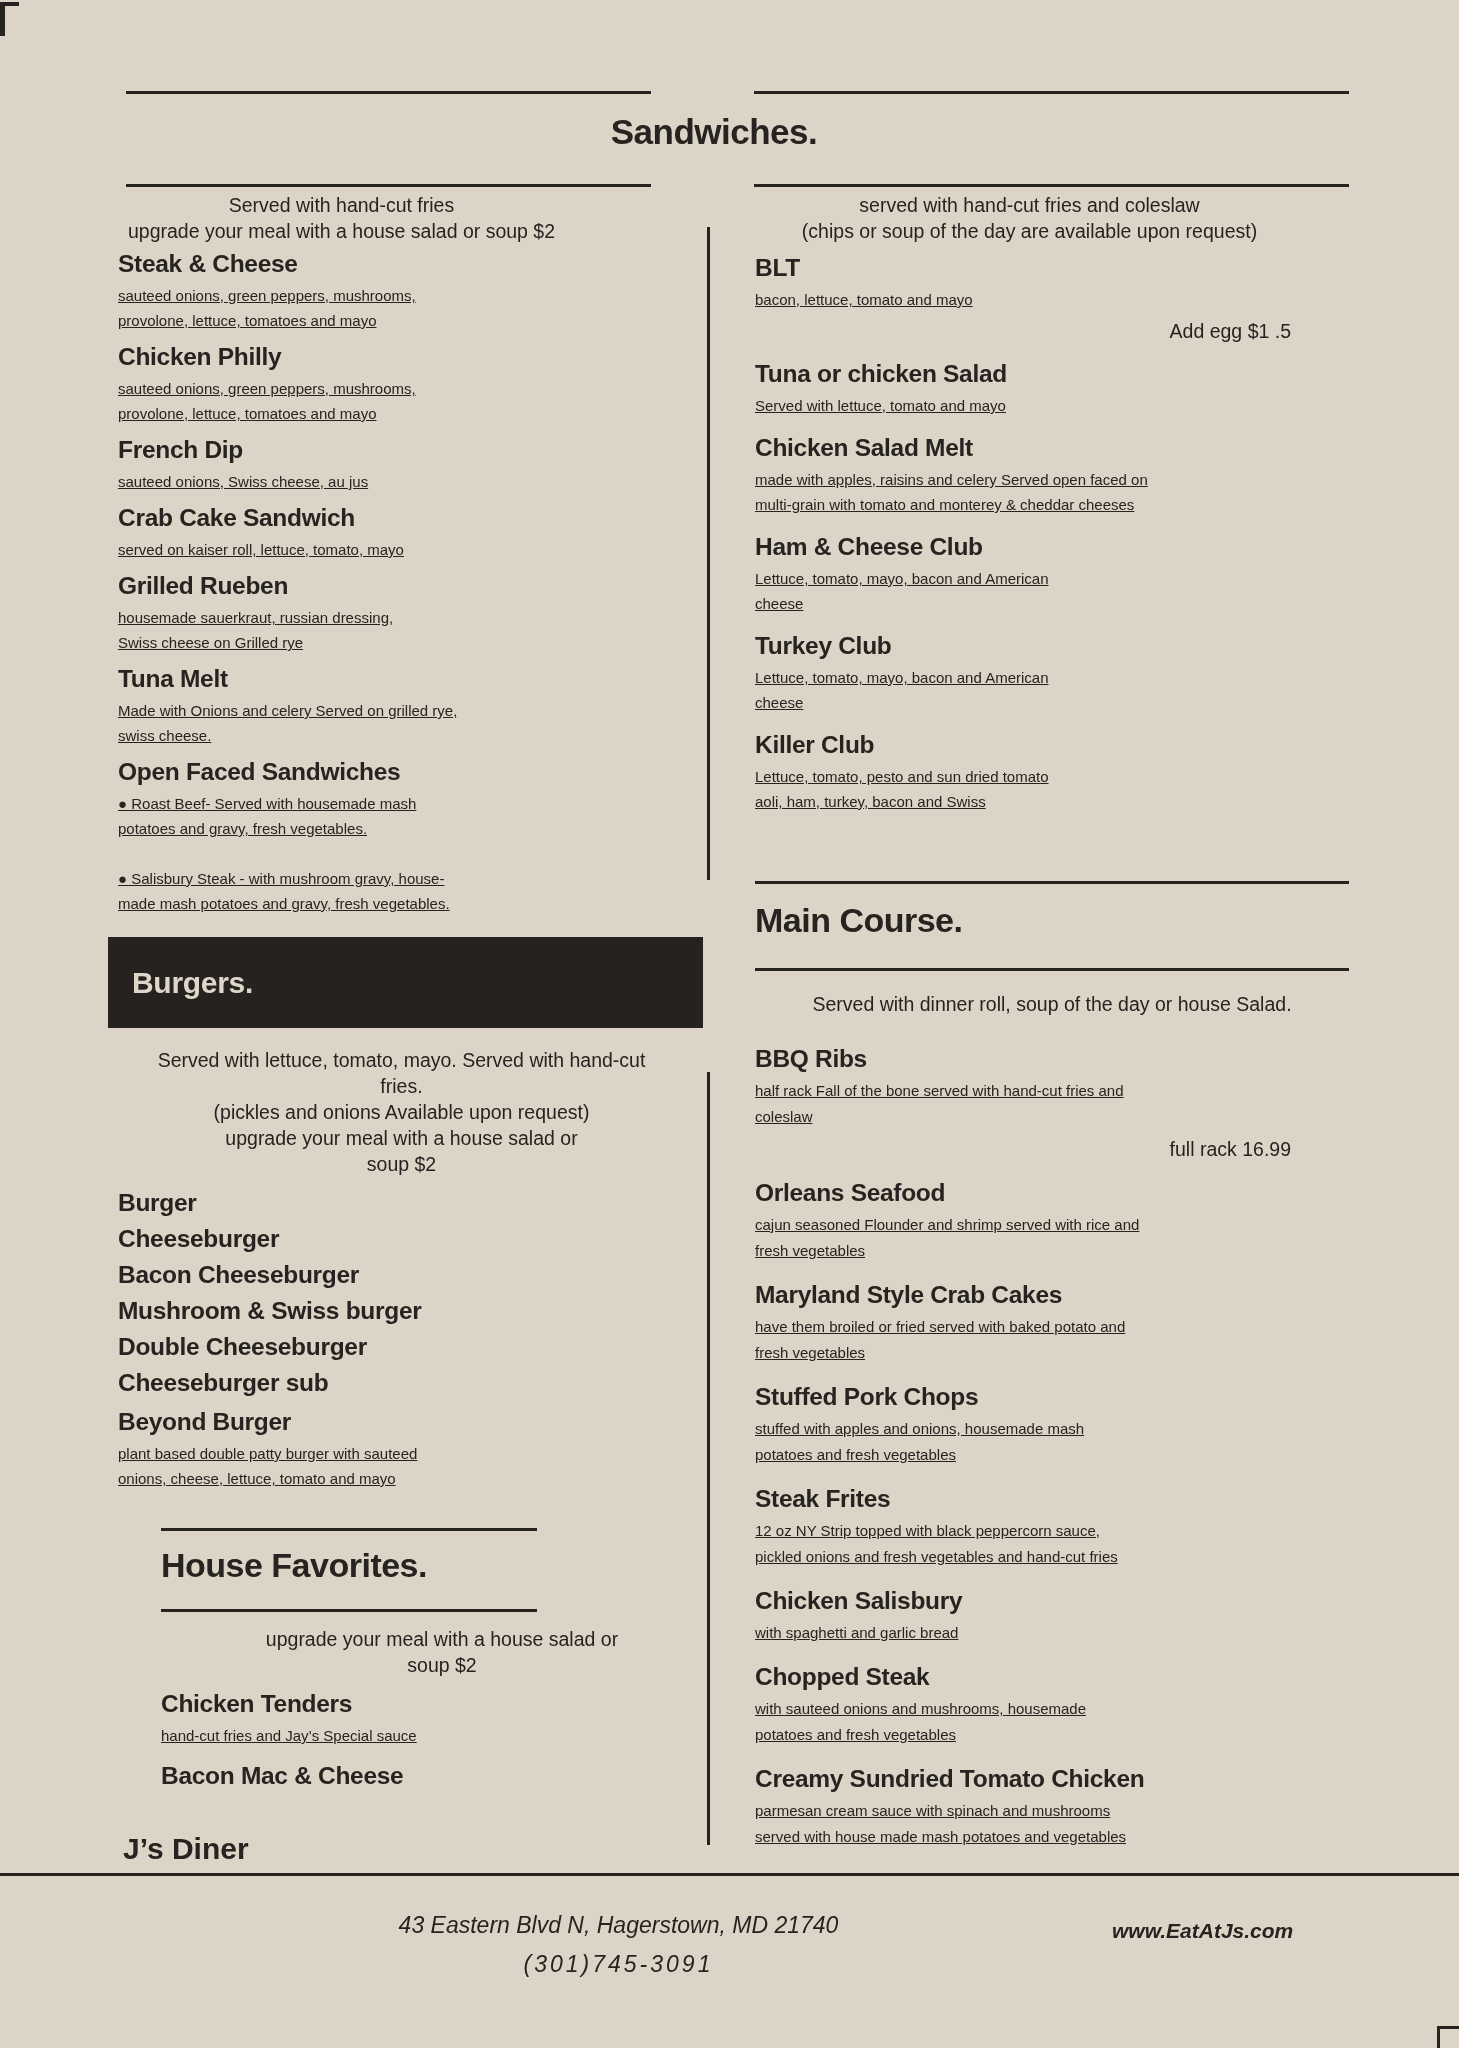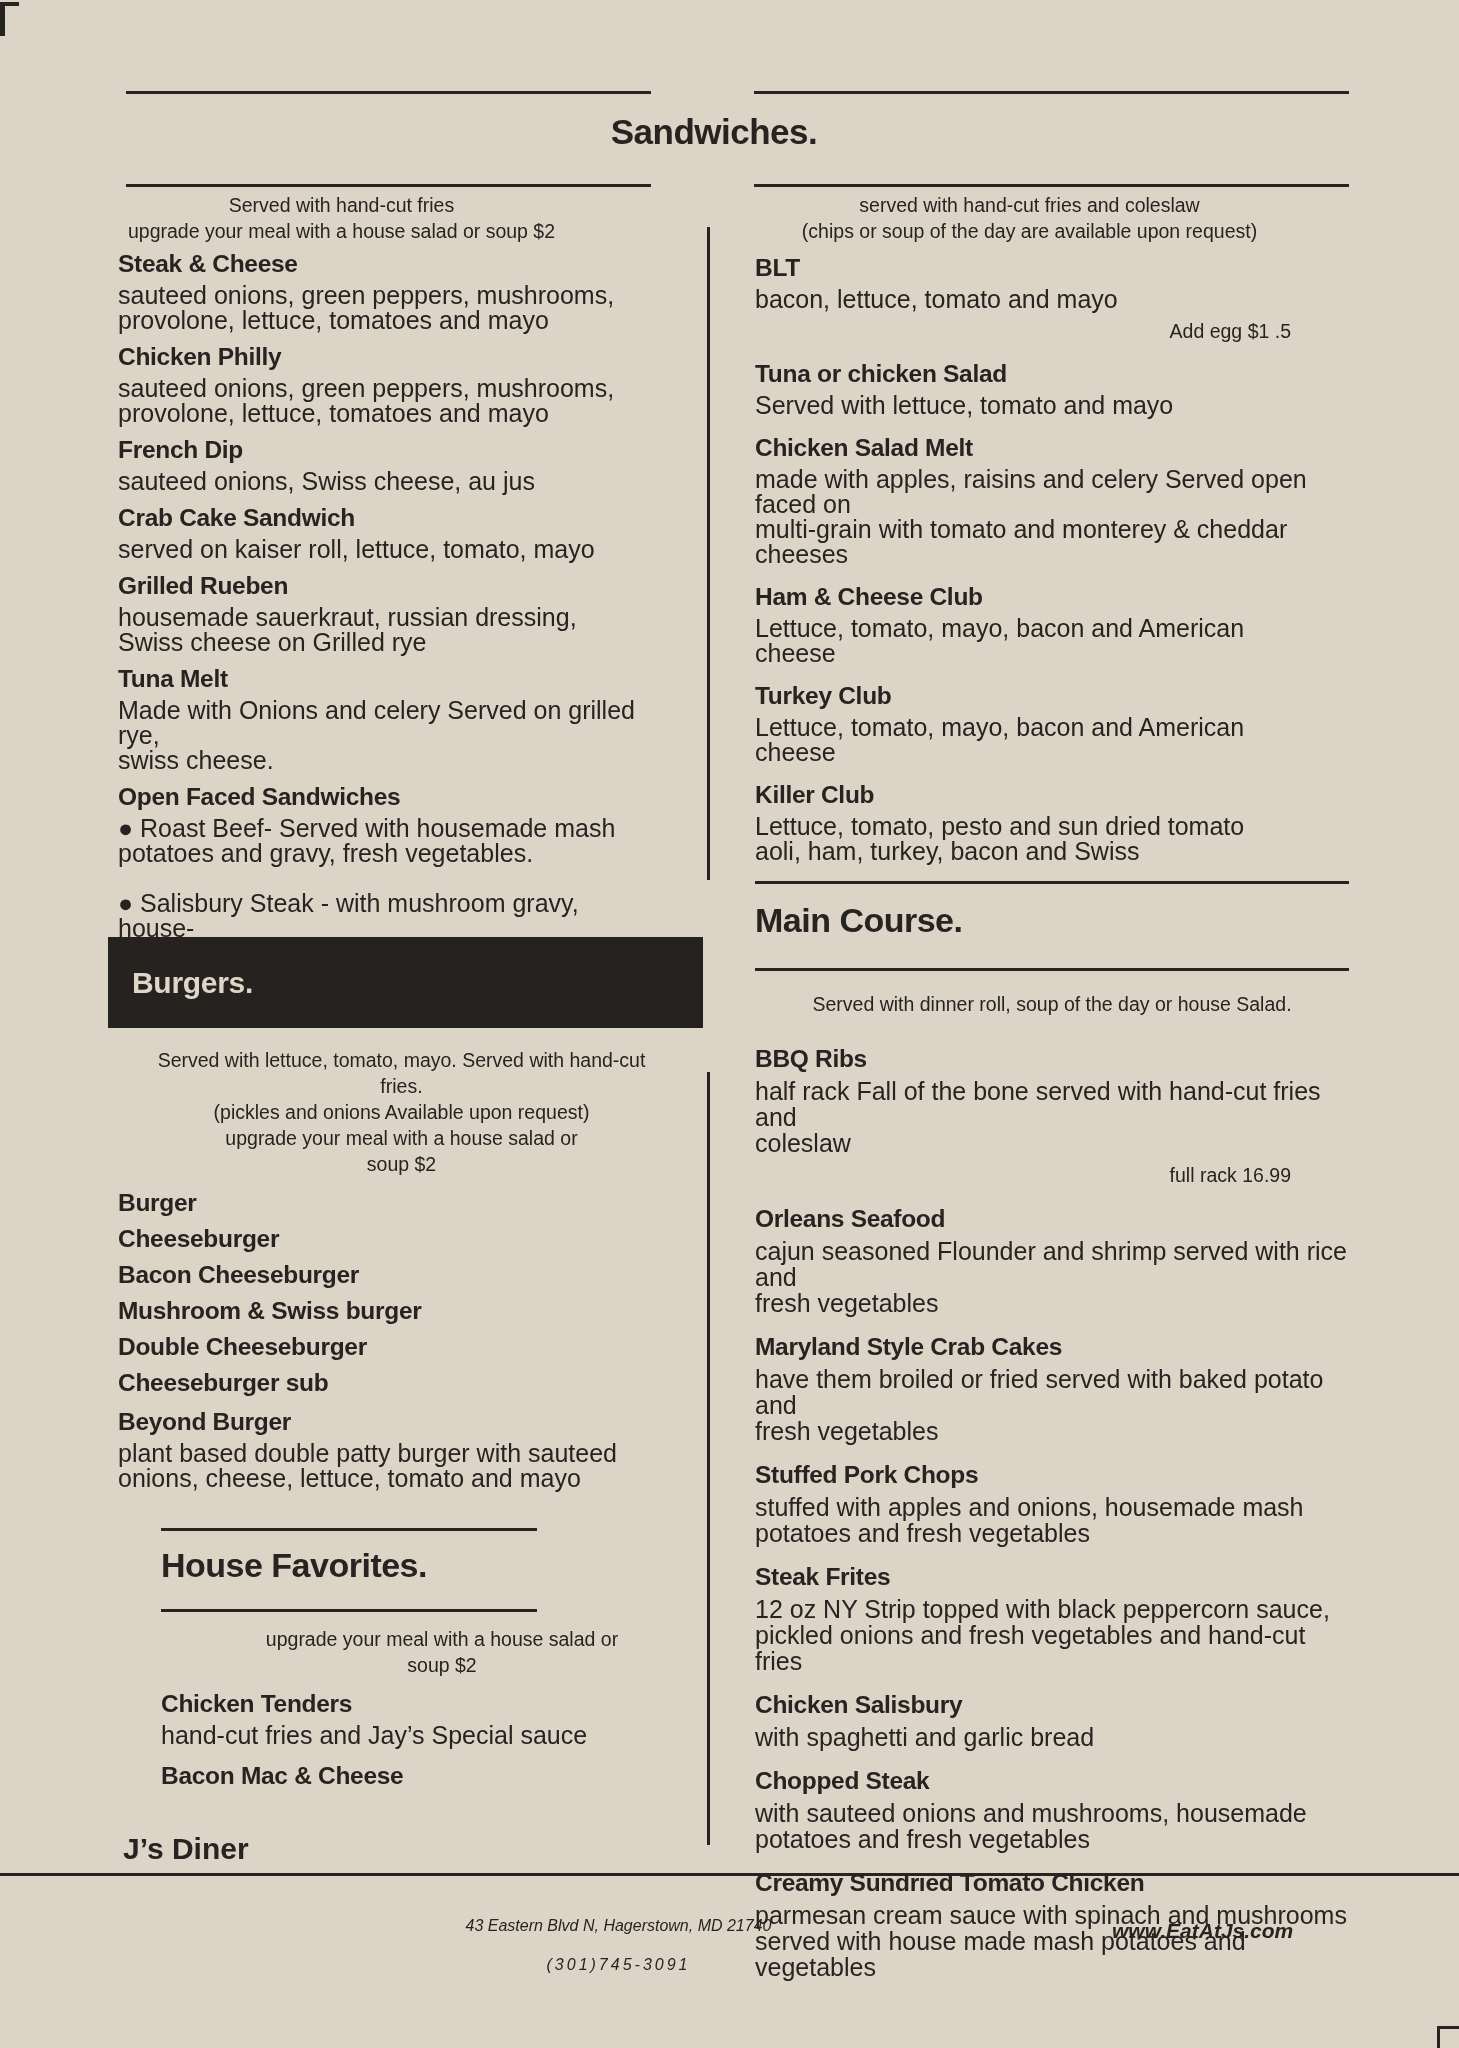--- a/index.html
+++ b/index.html
@@ -43,21 +43,21 @@
   .col-subtitle{
     font-size:19.5px;line-height:26px;text-align:center;white-space:pre-line;
     margin-bottom:8px;
   }
   .col-left .col-subtitle{padding-right:90px;margin-bottom:4px;}
   .col-right .col-subtitle{padding-right:45px;}
 
   .m-item{margin-bottom:8px;}
   .col-right .m-item{margin-bottom:14px;}
   .m-name{font-size:24.5px;font-weight:700;letter-spacing:-0.3px;line-height:31px;margin-bottom:4px;}
-  .m-desc{font-size:25px;line-height:25px;white-space:pre-line;}
+  .m-desc{font-size:15px;line-height:25px;white-space:pre-line;text-decoration:underline;}
   .m-note{font-size:19.5px;line-height:26px;text-align:right;padding-right:58px;margin-top:6px;}
 
   
   .burgers-banner{
     position:absolute;left:108px;top:937px;width:595px;height:91px;
     background:var(--banner);color:var(--banner_text);
     font-size:30px;font-weight:700;line-height:91px;padding-left:24px;
     box-sizing:border-box;letter-spacing:-0.3px;
   }
   .burgers-body{position:absolute;left:118px;top:1047px;width:537px;}
@@ -75,21 +75,21 @@
   .mc{position:absolute;left:755px;top:881px;width:594px;}
   .mc .section-heading{margin:14px 0 26px 0;}
   .mc .col-subtitle{margin:20px 0 26px 0;padding:0;}
   .mc .m-item{margin-bottom:15px;}
   .mc .m-desc{line-height:26px;}
 
   
   .footer-rule{left:0;top:1873px;width:1459px;}
   .footer-name{position:absolute;left:123px;top:1832px;font-size:30px;font-weight:700;}
   .footer-center{position:absolute;left:0;top:1912px;width:1237px;text-align:center;
-    font-style:italic;font-size:16px;line-height:27px;}
+    font-style:italic;font-size:23px;line-height:27px;}
   .footer-phone{letter-spacing:3px;margin-top:12px;}
   .footer-site{position:absolute;left:1112px;top:1919px;font-size:21px;font-weight:700;font-style:italic;}
 </style>
 </head>
 <body>
 
 <div id="page">
 
   <div class="corner-tl"></div>
   <div class="corner-br"></div>

